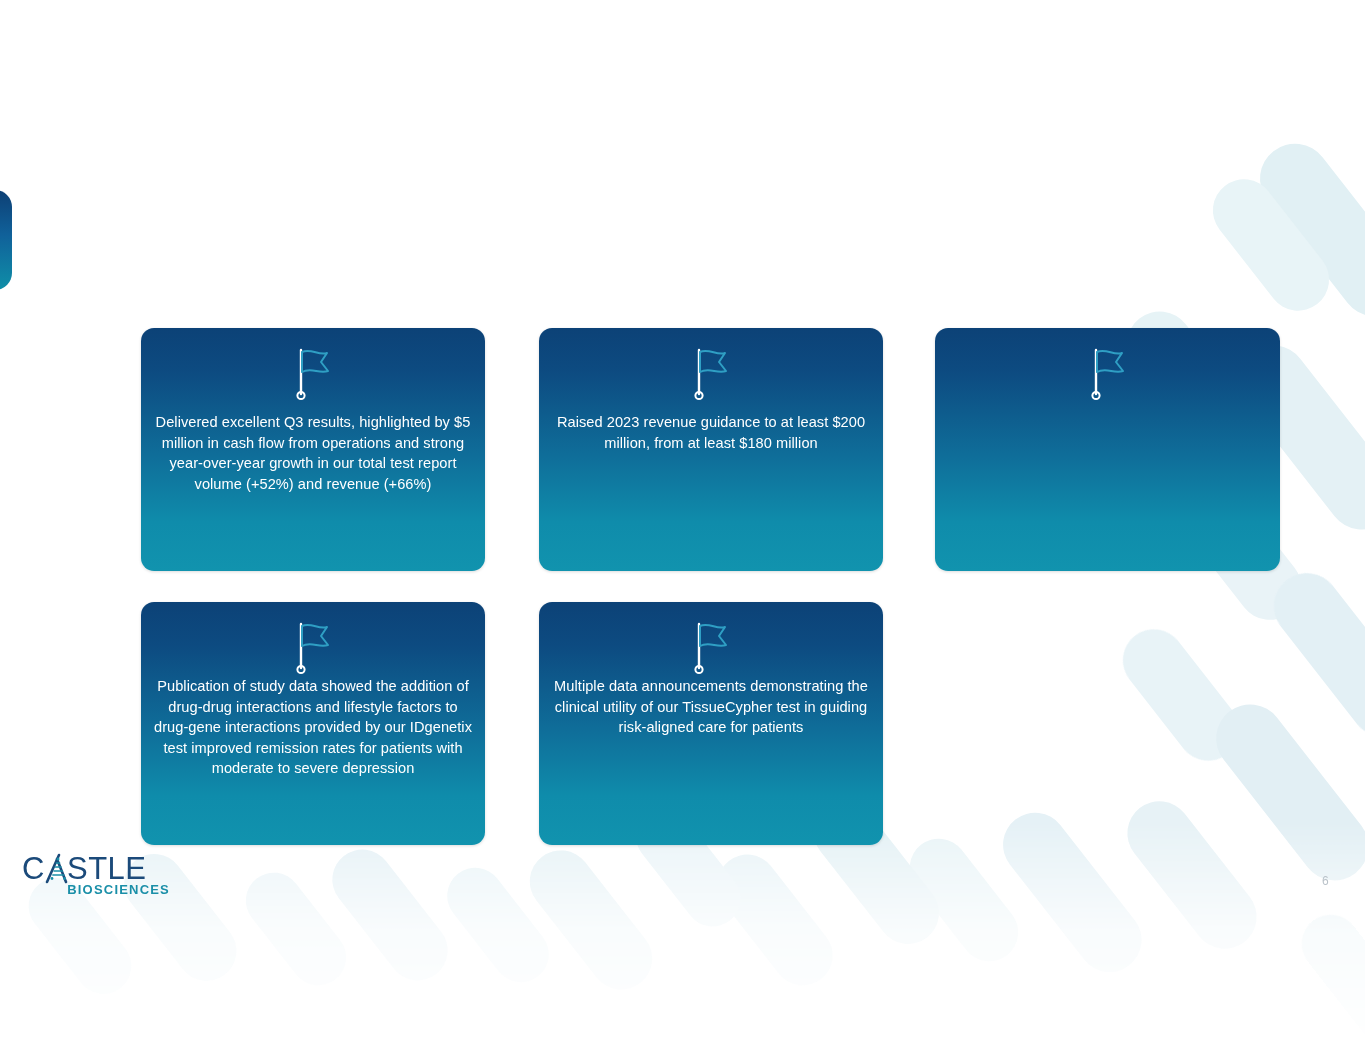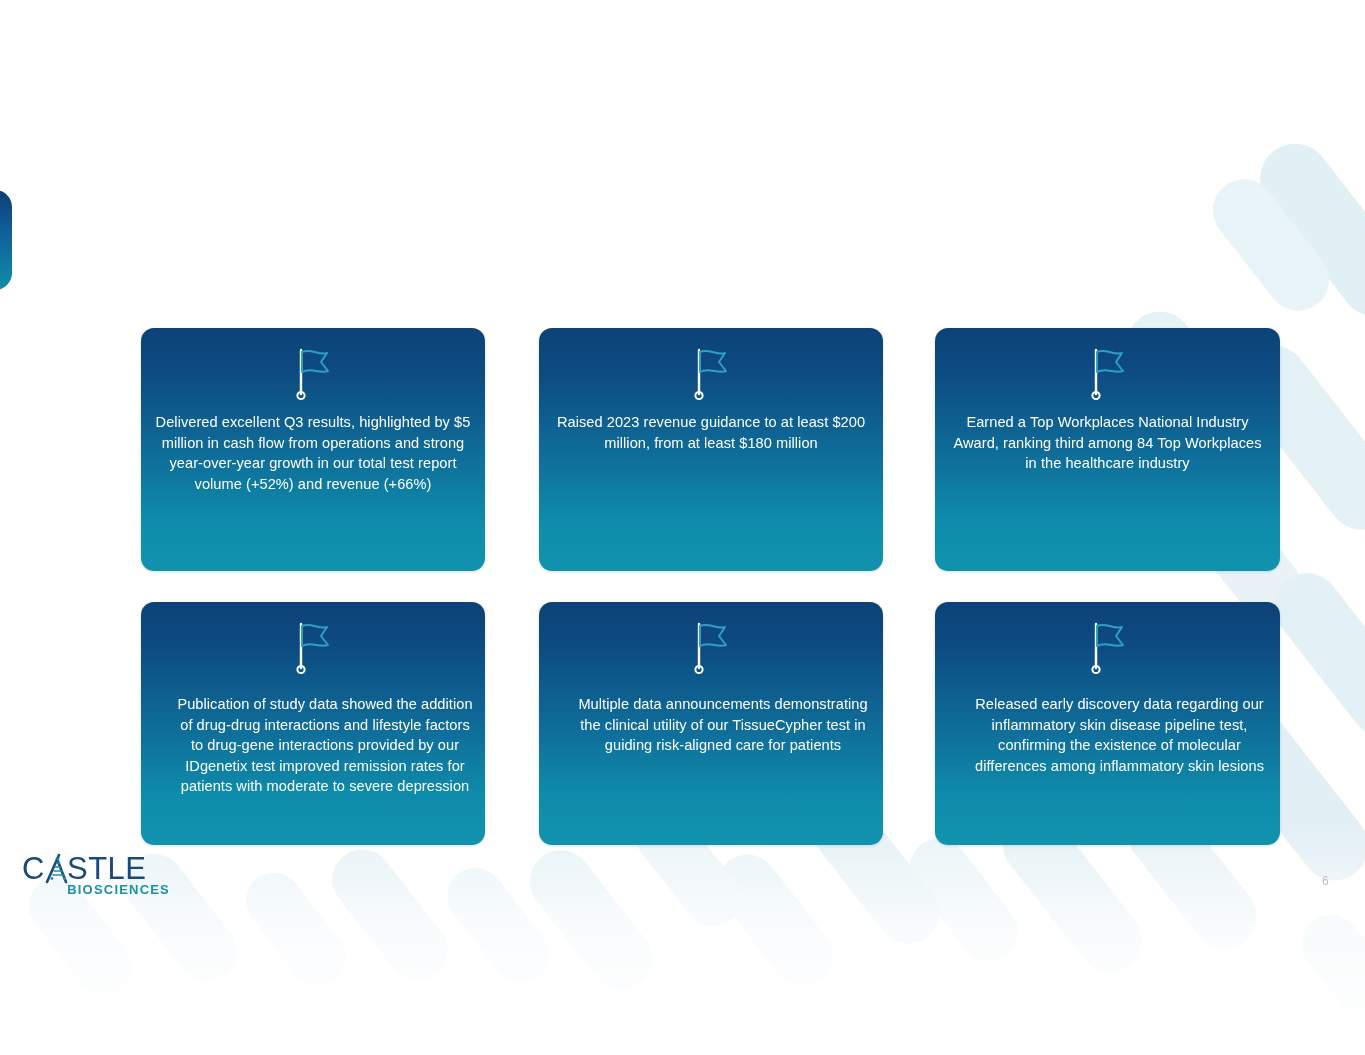--- a/index.html
+++ b/index.html
@@ -92,21 +92,21 @@
     top: 84px;
     text-align: center;
     color: #ffffff;
     font-size: 14.6px;
     line-height: 20.5px;
     letter-spacing: 0.05px;
   }
   
   #card-4 .card-text,
   #card-5 .card-text,
-  #card-6 .card-text { top: 92px; margin-left: 24px; }
+  #card-6 .card-text { top: 74px; }
 
   
   #logo {
     position: absolute;
     left: 22px;
     top: 852px;
     width: 150px;
     height: 46px;
   }
 
@@ -187,49 +187,40 @@
     </svg>
     <div class="card-text">Raised 2023 revenue guidance to at least $200 million, from at least $180 million</div>
   </div>
 
   <div class="card" id="card-3">
     <svg class="card-icon" viewBox="0 0 72 58" xmlns="http://www.w3.org/2000/svg">
       <path d="M24 4 L24 48" stroke="#ffffff" stroke-width="2.4" stroke-linecap="round" fill="none"></path>
       <circle cx="24" cy="49.5" r="3.6" stroke="#ffffff" stroke-width="2" fill="none"></circle>
       <path d="M25 6 C34 2, 42 10, 50 7 L44 16 L51 25 C42 28, 34 21, 25 26 Z" stroke="#2f9fc4" stroke-width="2" fill="none" stroke-linejoin="round"></path>
     </svg>
-    <div class="card-text">Earned a Top Workplaces National Industry Award, ranking third among 84 Top Workplaces in the healthcare industry</div>
   </div>
 
   <div class="card" id="card-4">
     <svg class="card-icon" viewBox="0 0 72 58" xmlns="http://www.w3.org/2000/svg">
       <path d="M24 4 L24 48" stroke="#ffffff" stroke-width="2.4" stroke-linecap="round" fill="none"></path>
       <circle cx="24" cy="49.5" r="3.6" stroke="#ffffff" stroke-width="2" fill="none"></circle>
       <path d="M25 6 C34 2, 42 10, 50 7 L44 16 L51 25 C42 28, 34 21, 25 26 Z" stroke="#2f9fc4" stroke-width="2" fill="none" stroke-linejoin="round"></path>
     </svg>
     <div class="card-text">Publication of study data showed the addition of drug-drug interactions and lifestyle factors to drug-gene interactions provided by our IDgenetix test improved remission rates for patients with moderate to severe depression</div>
   </div>
 
   <div class="card" id="card-5">
     <svg class="card-icon" viewBox="0 0 72 58" xmlns="http://www.w3.org/2000/svg">
       <path d="M24 4 L24 48" stroke="#ffffff" stroke-width="2.4" stroke-linecap="round" fill="none"></path>
       <circle cx="24" cy="49.5" r="3.6" stroke="#ffffff" stroke-width="2" fill="none"></circle>
       <path d="M25 6 C34 2, 42 10, 50 7 L44 16 L51 25 C42 28, 34 21, 25 26 Z" stroke="#2f9fc4" stroke-width="2" fill="none" stroke-linejoin="round"></path>
     </svg>
     <div class="card-text">Multiple data announcements demonstrating the clinical utility of our TissueCypher test in guiding risk-aligned care for patients</div>
   </div>
 
-  <div class="card" id="card-6">
-    <svg class="card-icon" viewBox="0 0 72 58" xmlns="http://www.w3.org/2000/svg">
-      <path d="M24 4 L24 48" stroke="#ffffff" stroke-width="2.4" stroke-linecap="round" fill="none"></path>
-      <circle cx="24" cy="49.5" r="3.6" stroke="#ffffff" stroke-width="2" fill="none"></circle>
-      <path d="M25 6 C34 2, 42 10, 50 7 L44 16 L51 25 C42 28, 34 21, 25 26 Z" stroke="#2f9fc4" stroke-width="2" fill="none" stroke-linejoin="round"></path>
-    </svg>
-    <div class="card-text">Released early discovery data regarding our inflammatory skin disease pipeline test, confirming the existence of molecular differences among inflammatory skin lesions</div>
-  </div>
 
   <svg id="logo" viewBox="0 0 150 46" xmlns="http://www.w3.org/2000/svg">
 
     <text x="0" y="27" font-family="Liberation Sans, sans-serif" font-size="31" fill="#1b4a7a" letter-spacing="0.5">C</text>
 
     <g>
       <path d="M25 30 L37 3" stroke="#1b4a7a" stroke-width="2.6" fill="none" stroke-linecap="round"></path>
       <path d="M44 30 L35 7" stroke="#1b4a7a" stroke-width="2.6" fill="none" stroke-linecap="round"></path>
       <g stroke="#1a8fa8" stroke-width="1.5" stroke-linecap="round">
         <path d="M34.4 11 L37.6 11"></path>

